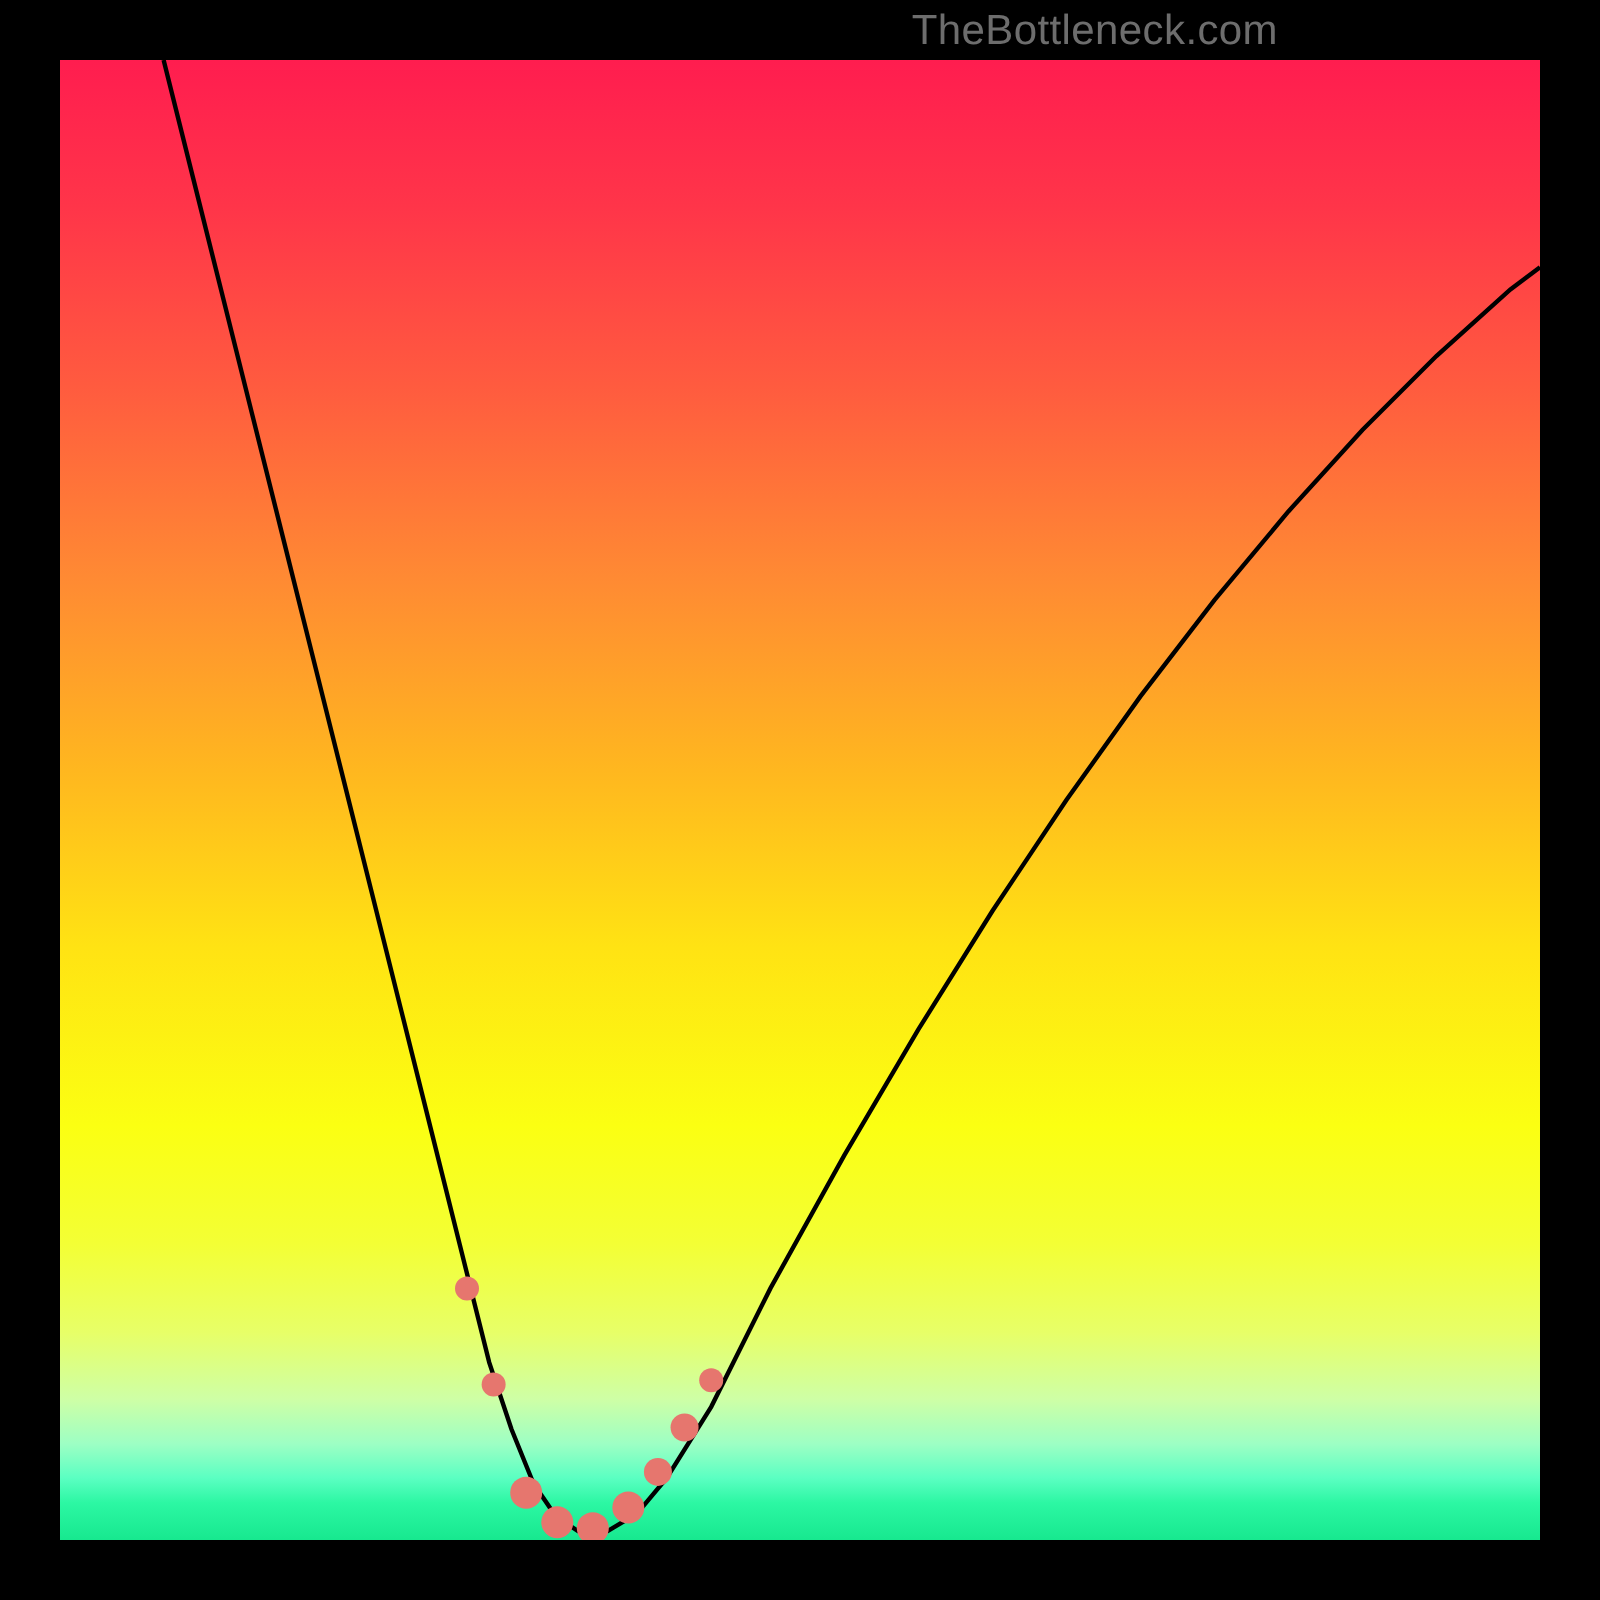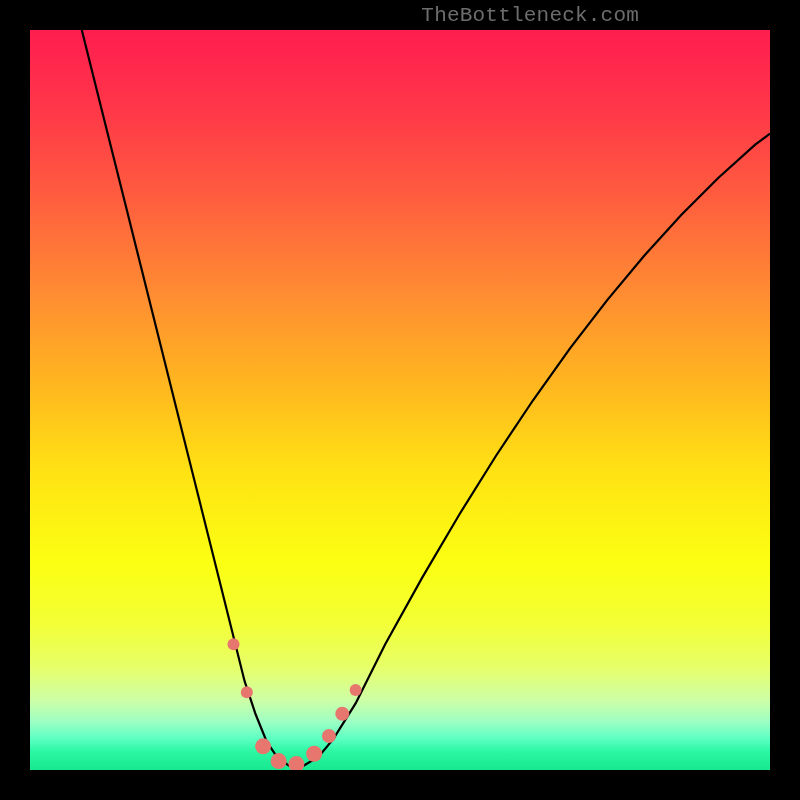--- a/index.html
+++ b/index.html
@@ -9,21 +9,20 @@
     height: 800px;
     background: #000;
     overflow: hidden;
     font-family: Arial, Helvetica, sans-serif;
   }
   .frame {
     position: absolute;
     left: 0; top: 0;
     width: 673px; height: 800px;
     background: #000;
-    font-family: Liberation Mono, monospace;
   }
   .plot {
     position: absolute;
     left: 30px;
     top: 30px;
     width: 740px;
     height: 740px;
     overflow: hidden;
   }
   .gradient {

